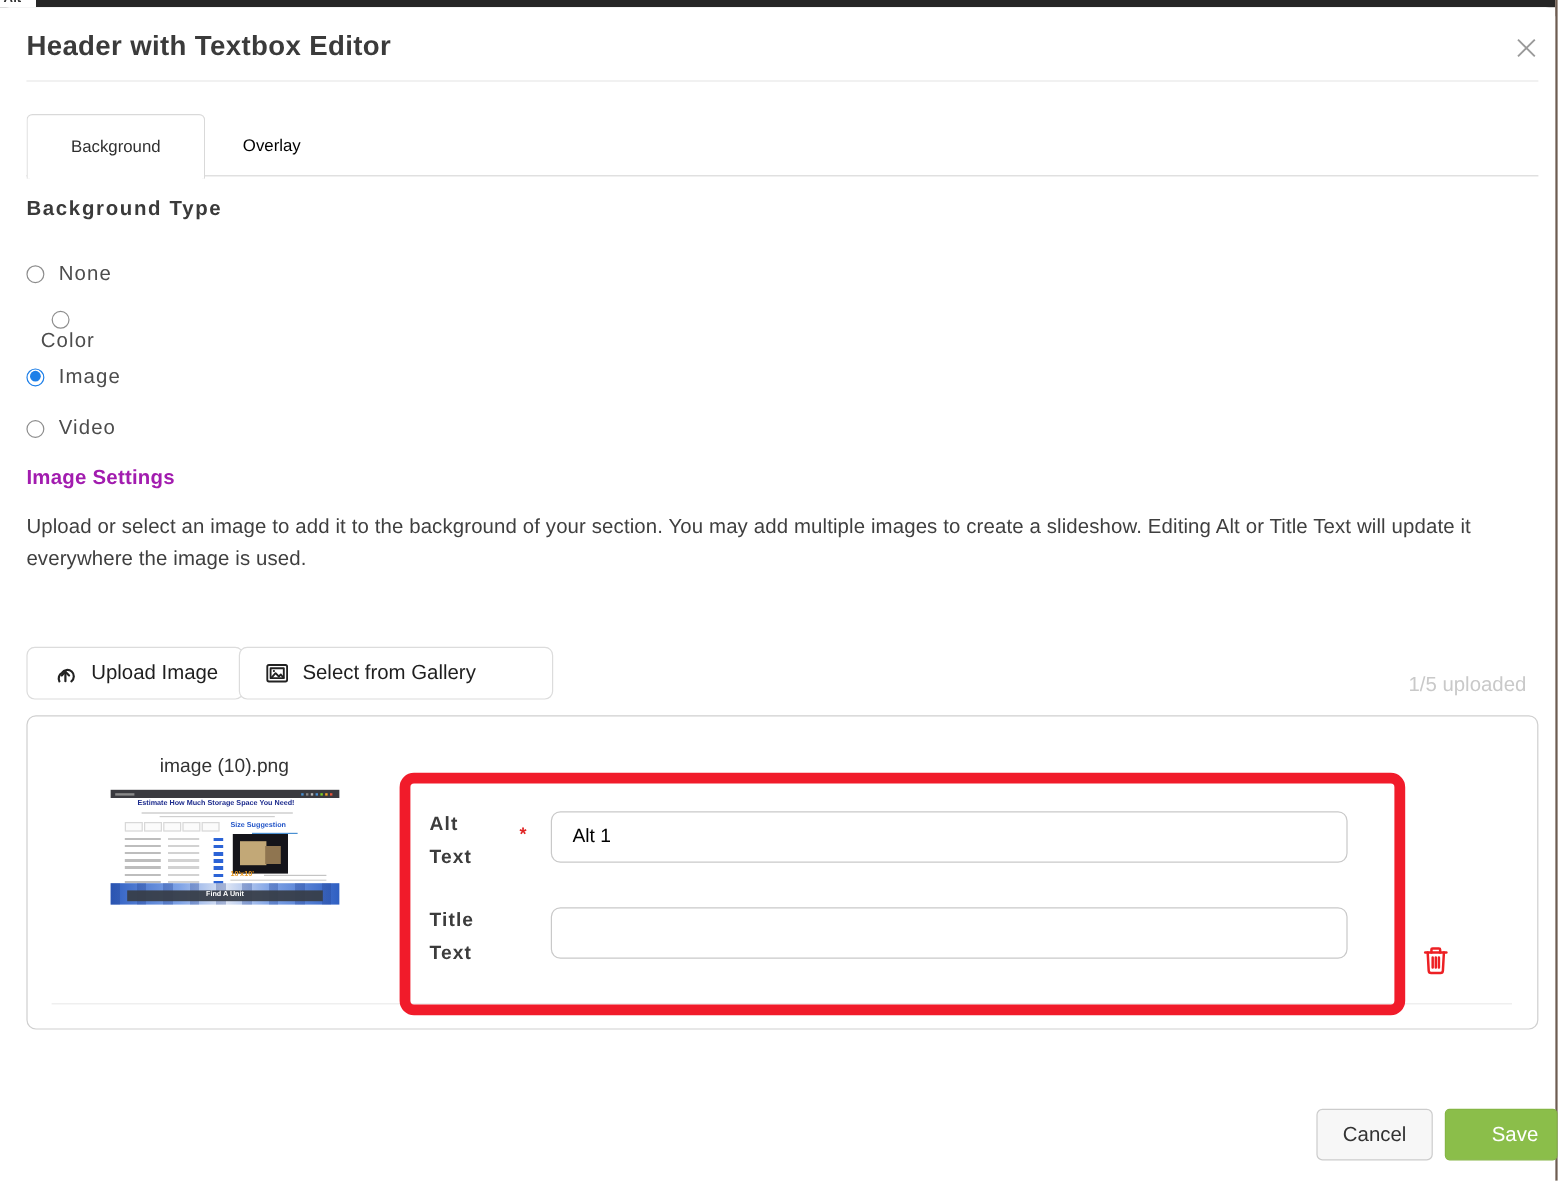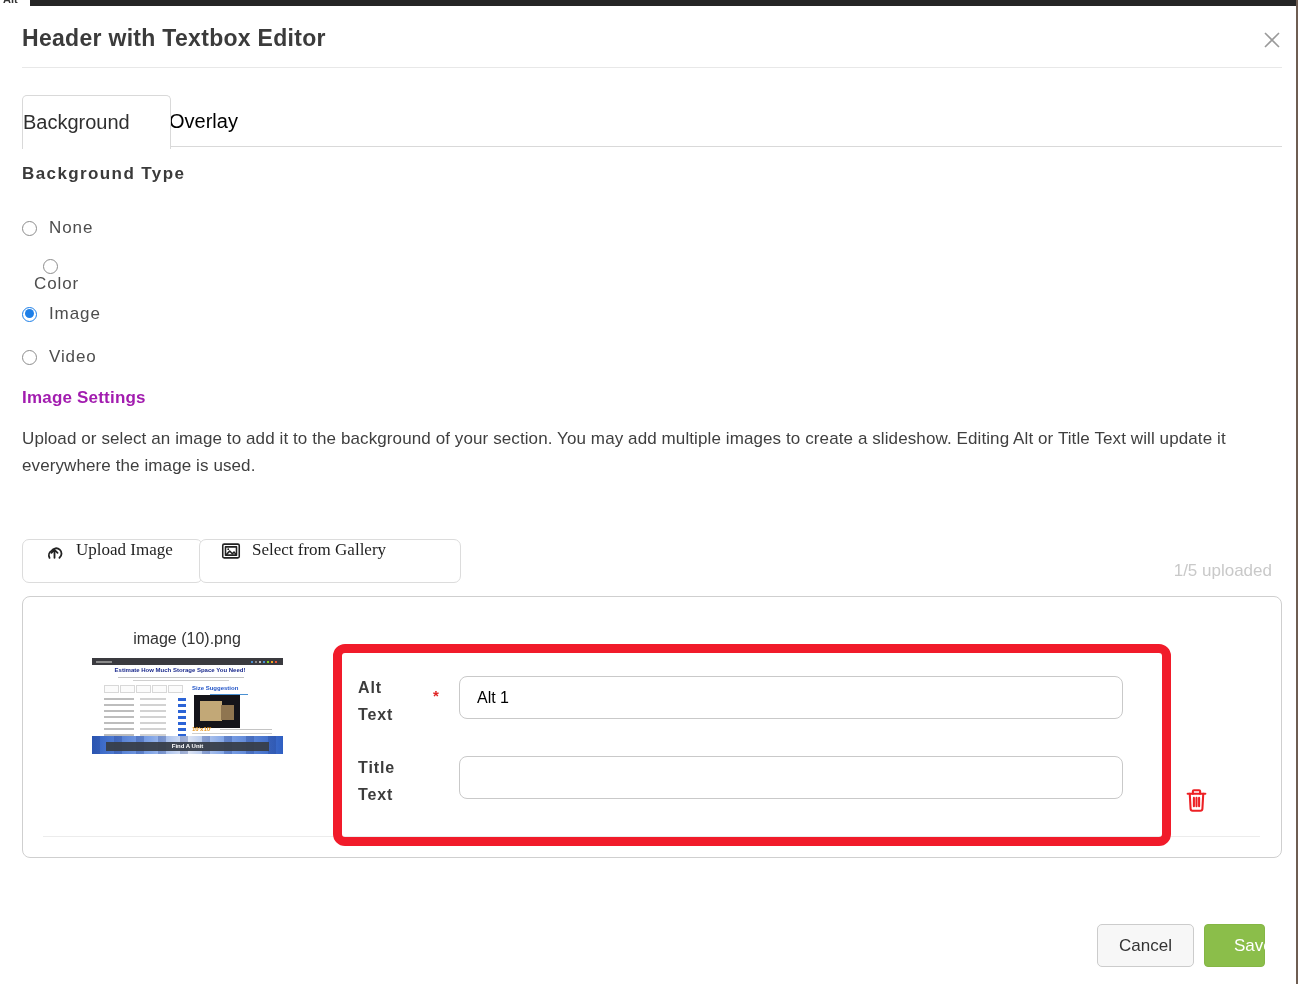--- a/index.html
+++ b/index.html
@@ -17,38 +17,38 @@
 
   
   .modal{position:absolute;left:0;top:6px;width:1296px;height:978px;background:#fff;border-radius:8px 8px 0 0;}
 
   .modal-title{position:absolute;left:22px;top:19px;font-size:23px;font-weight:bold;color:#3b3b3b;letter-spacing:.3px;}
   .close-btn{position:absolute;left:1259px;top:22px;width:26px;height:26px;cursor:pointer;display:flex;align-items:center;justify-content:center;background:none;border:none;padding:0;}
   .title-divider{position:absolute;left:22px;top:61px;width:1260px;height:1px;background:#e8e8e8;}
 
   
   .tabs-underline{position:absolute;left:22px;top:140px;width:1260px;height:1px;background:#d9d9d9;}
-  .tab{position:absolute;top:89px;height:52px;line-height:52px;text-align:left;font-size:20px;cursor:pointer;}
+  .tab{position:absolute;top:89px;height:52px;line-height:52px;text-align:center;font-size:14px;cursor:pointer;}
   .tab-active{left:22px;width:147px;background:#fff;border:1px solid #d9d9d9;border-bottom:none;border-radius:5px 5px 0 0;color:#2f2f2f;z-index:2;height:53px;}
   .tab-inactive{left:169px;width:115px;color:#000000;}
 
   
   .bg-type-heading{position:absolute;left:22px;top:158px;font-size:17px;font-weight:bold;letter-spacing:1.4px;color:#3a3a3a;}
   .radio-row{position:absolute;left:22px;height:24px;display:flex;align-items:center;cursor:pointer;}
   .radio-circle{width:15px;height:15px;border:1.5px solid #8d8d8d;border-radius:50%;background:#fff;box-sizing:border-box;flex:none;}
   .radio-circle.sel{border-color:#1d7fe8;position:relative;}
   .radio-circle.sel::after{content:"";position:absolute;left:1.5px;top:1.5px;width:9px;height:9px;border-radius:50%;background:#1d7fe8;}
   .radio-label{margin-left:12px;font-size:17px;letter-spacing:.9px;color:#4d4d4d;}
 
   
   .img-settings-heading{position:absolute;left:22px;top:382px;font-size:17px;font-weight:bold;color:#a21caf;letter-spacing:.2px;}
   .img-settings-desc{position:absolute;left:22px;top:419px;width:1252px;font-size:17px;line-height:27px;color:#3f3f3f;letter-spacing:.1px;}
 
   
-  .btn-light{position:absolute;top:533px;height:44px;display:flex;align-items:flex-start;gap:10px;background:#fff;border:1px solid #dcdcdc;border-radius:7px;padding:0 20px;font-size:17px;color:#1f1f1f;cursor:pointer;font-family:Liberation Serif, serif;box-sizing:border-box;}
+  .btn-light{position:absolute;top:533px;height:44px;display:flex;align-items:center;gap:10px;background:#fff;border:1px solid #dcdcdc;border-radius:7px;padding:0 20px;font-size:17px;color:#1f1f1f;cursor:pointer;font-family:Liberation Sans, sans-serif;box-sizing:border-box;}
   .btn-upload{left:22px;width:181px;}
   .btn-gallery{left:199px;width:262px;}
   .upload-count{position:absolute;right:24px;top:555px;font-size:17px;color:#c9c9c9;}
 
   
   .image-card{position:absolute;left:22px;top:590px;width:1260px;height:262px;border:1px solid #cfcfcf;border-radius:8px;background:#fff;box-sizing:border-box;}
   .card-divider{position:absolute;left:43px;top:830px;width:1217px;height:1px;background:#ececec;}
   .filename{position:absolute;left:97px;top:624px;width:180px;text-align:center;font-size:16px;color:#333;}
 
   
@@ -89,21 +89,21 @@
   .title-label{left:358px;top:748px;}
   .req-star{position:absolute;left:433px;top:681px;color:#e02424;font-size:15px;font-weight:bold;}
   .text-input{position:absolute;left:459px;width:664px;height:43px;border:1px solid #c9c9c9;border-radius:8px;padding:0 17px;font-size:16px;color:#000000;box-sizing:border-box;font-family:inherit;outline:none;background:#fff;}
   .alt-input{top:670px;}
   .title-input{top:750px;}
 
   .trash-btn{position:absolute;left:1182px;top:781px;width:28px;height:30px;background:none;border:none;padding:0;cursor:pointer;}
 
   
   .btn-cancel{position:absolute;left:1097px;top:918px;width:97px;height:43px;background:#f7f7f7;border:1px solid #cccccc;border-radius:5px;font-size:17px;color:#333;cursor:pointer;font-family:inherit;}
-  .btn-save{position:absolute;left:1204px;top:918px;width:61px;height:43px;background:#8bbe4a;border:1px solid #85b645;border-radius:4px;font-size:17px;color:#ffffff;cursor:pointer;font-family:inherit;padding-left:29px;}
+  .btn-save{position:absolute;left:1204px;top:918px;width:94px;height:43px;background:#8bbe4a;border:1px solid #85b645;border-radius:4px;font-size:17px;color:#ffffff;cursor:pointer;font-family:inherit;padding-left:29px;}
 </style>
 </head>
 <body>
 
 <div class="top-strip">
   <div class="top-notch">
     <span>Alt</span>
   </div>
 </div>
 <div class="frame-line"></div>

